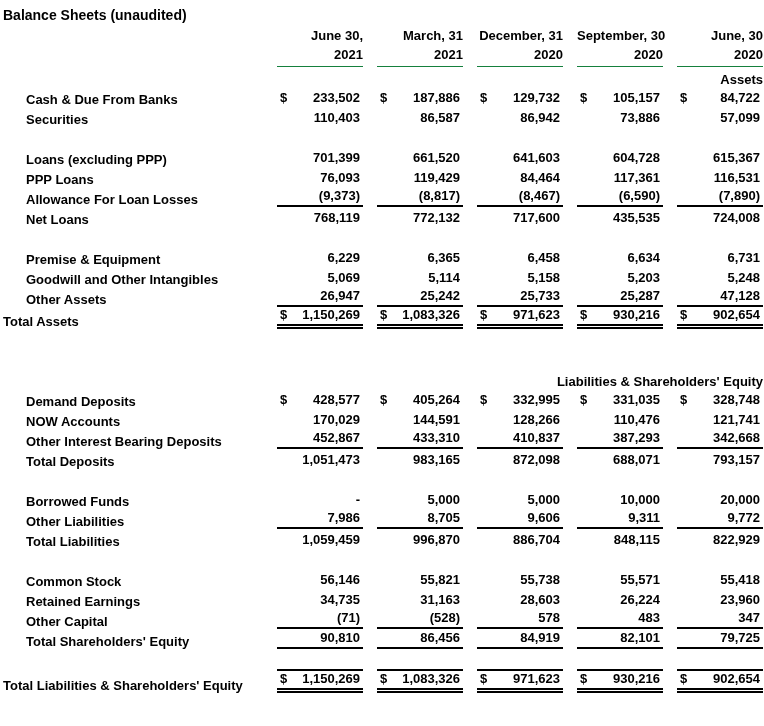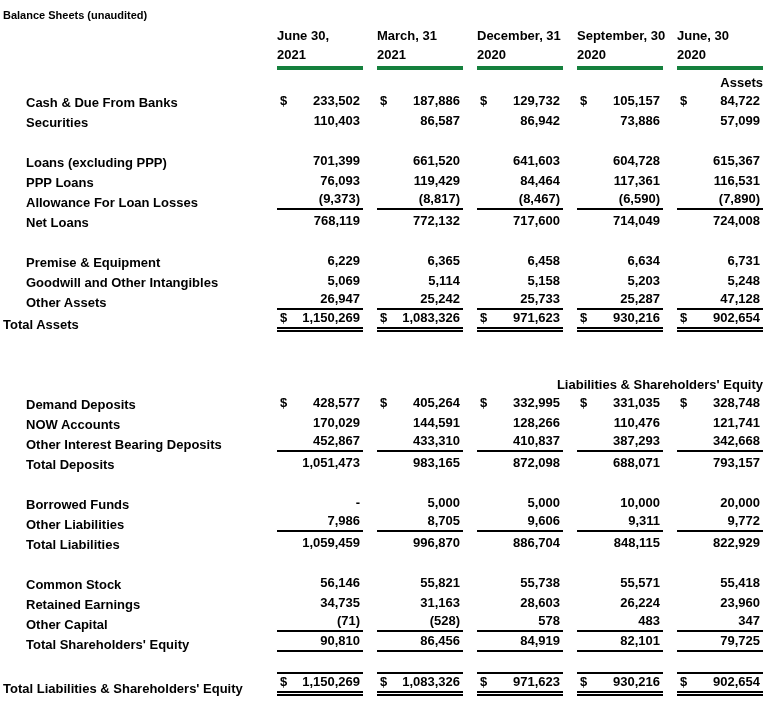--- a/index.html
+++ b/index.html
@@ -5,21 +5,21 @@
   * { box-sizing: border-box; margin: 0; padding: 0; }
   html, body { width: 764px; height: 726px; background: #ffffff; }
   body {
     font-family: "Liberation Sans", sans-serif;
     font-weight: bold;
     color: #000000;
     font-size: 13px;
     overflow: hidden;
   }
   .sheet { padding: 5px 0 0 3px; }
-  .title { font-size: 11px; line-height: 21px; white-space: nowrap; }
+  .title { font-size: 14px; line-height: 21px; white-space: nowrap; }
   .subtitle { font-style: italic; line-height: 21px; white-space: nowrap; }
 
   table { border-collapse: collapse; table-layout: fixed; width: 760px; }
   col.c-label { width: 260px; }
   col.c-num   { width: 100px; }
 
   tr { height: 20px; }
   td { padding: 0; vertical-align: bottom; }
 
   td.section { padding-left: 0; white-space: nowrap; text-align: right; }
@@ -35,22 +35,22 @@
     line-height: 16px;
     min-height: 17px;
   }
   .box.u  { border-bottom: 2px solid #000; }
   .box.uu { border-bottom: 5px double #000; padding-bottom: 0; }
   .box.ol { border-top: 2px solid #000; }
 
   tr.header-row { height: 40px; }
   td.colhead .hbox {
     margin-left: 14px;
-    border-bottom: 4px solid #15803d;
-    text-align: left;
+    border-bottom: 1px solid #15803d;
+    text-align: right;
     padding-bottom: 2px;
   }
   td.colhead .h1, td.colhead .h2 { line-height: 19px; white-space: nowrap; }
 
   tr.blank td { height: 20px; }
   .val { white-space: nowrap; }
   .dollar { white-space: nowrap; }
 </style>
 </head>
 <body>
@@ -290,21 +290,21 @@
           </td>
           <td class="num">
             <div class="box">
               <span class="dollar"></span>
               <span class="val">717,600</span>
             </div>
           </td>
           <td class="num">
             <div class="box">
               <span class="dollar"></span>
-              <span class="val">714,049</span>
+              <span class="val">435,535</span>
             </div>
           </td>
           <td class="num">
             <div class="box">
               <span class="dollar"></span>
               <span class="val">724,008</span>
             </div>
           </td>
         </tr>
         <tr class="blank">

